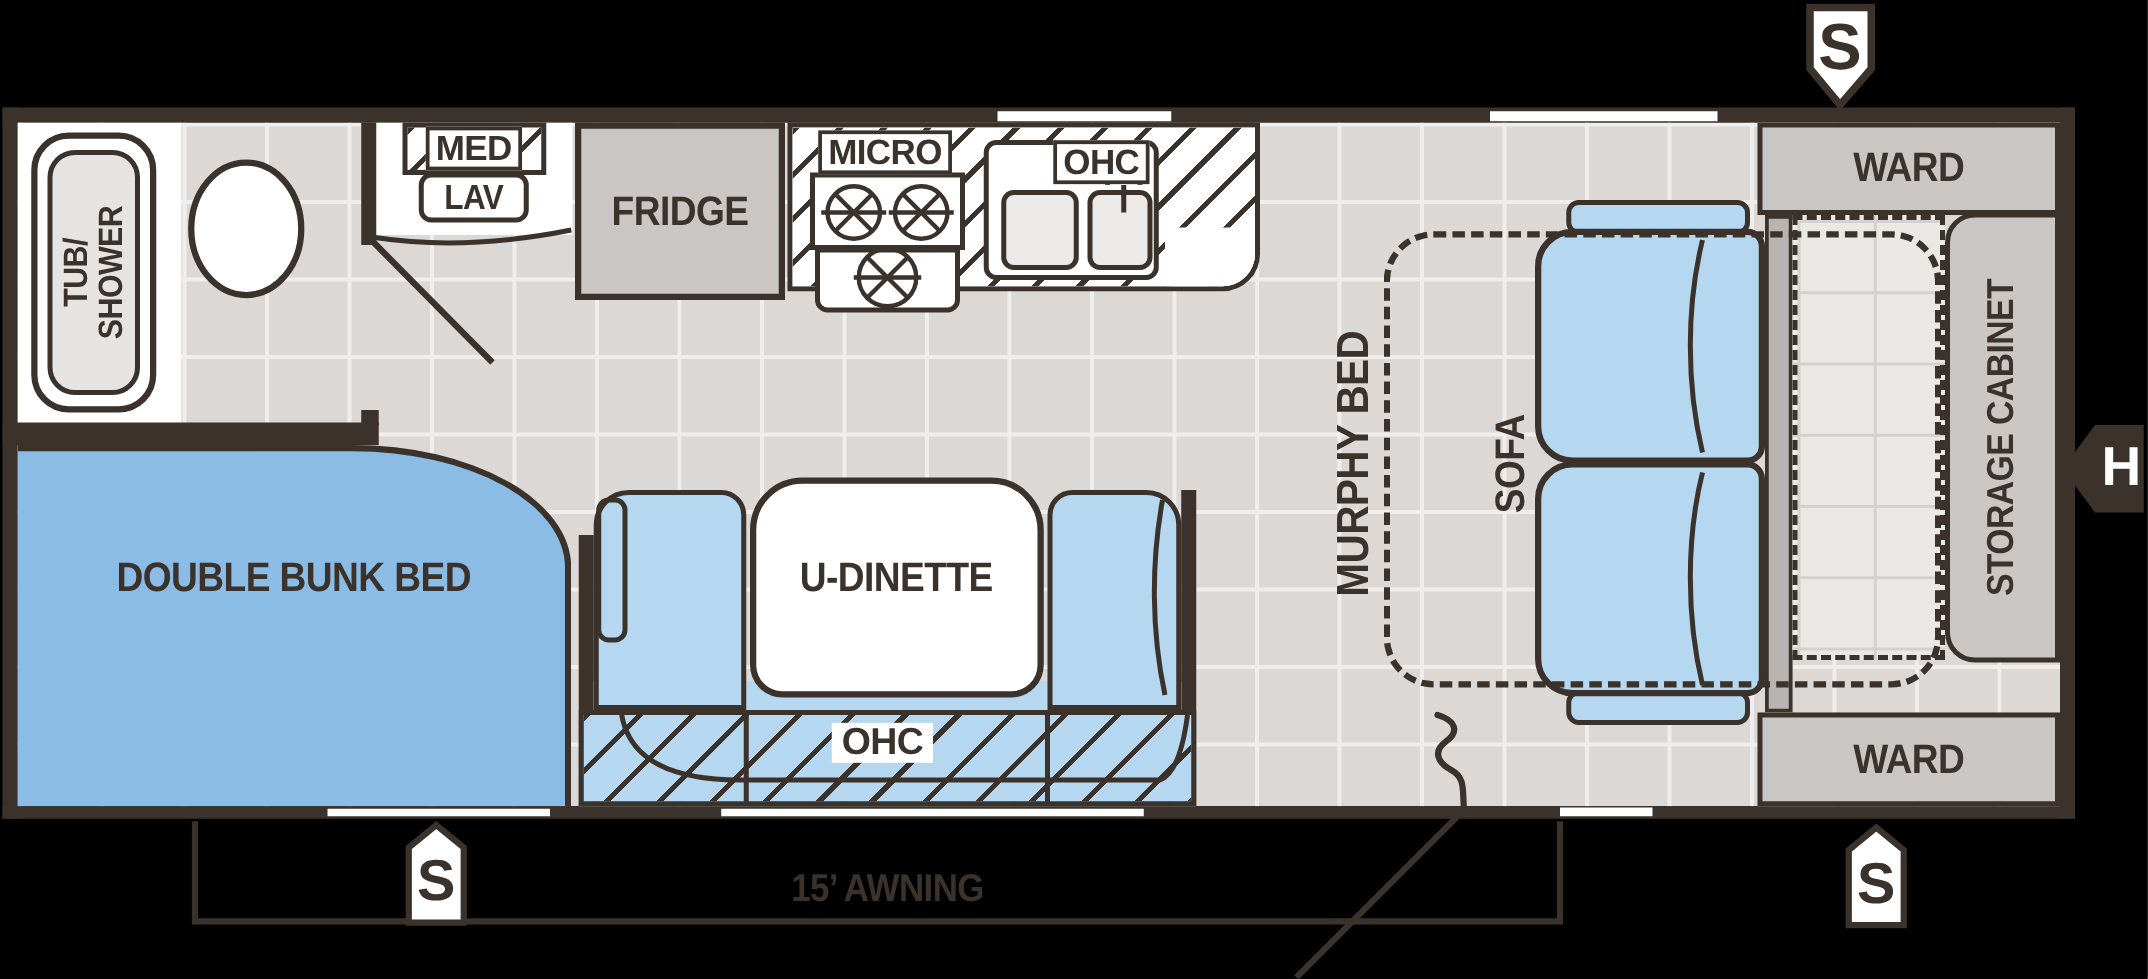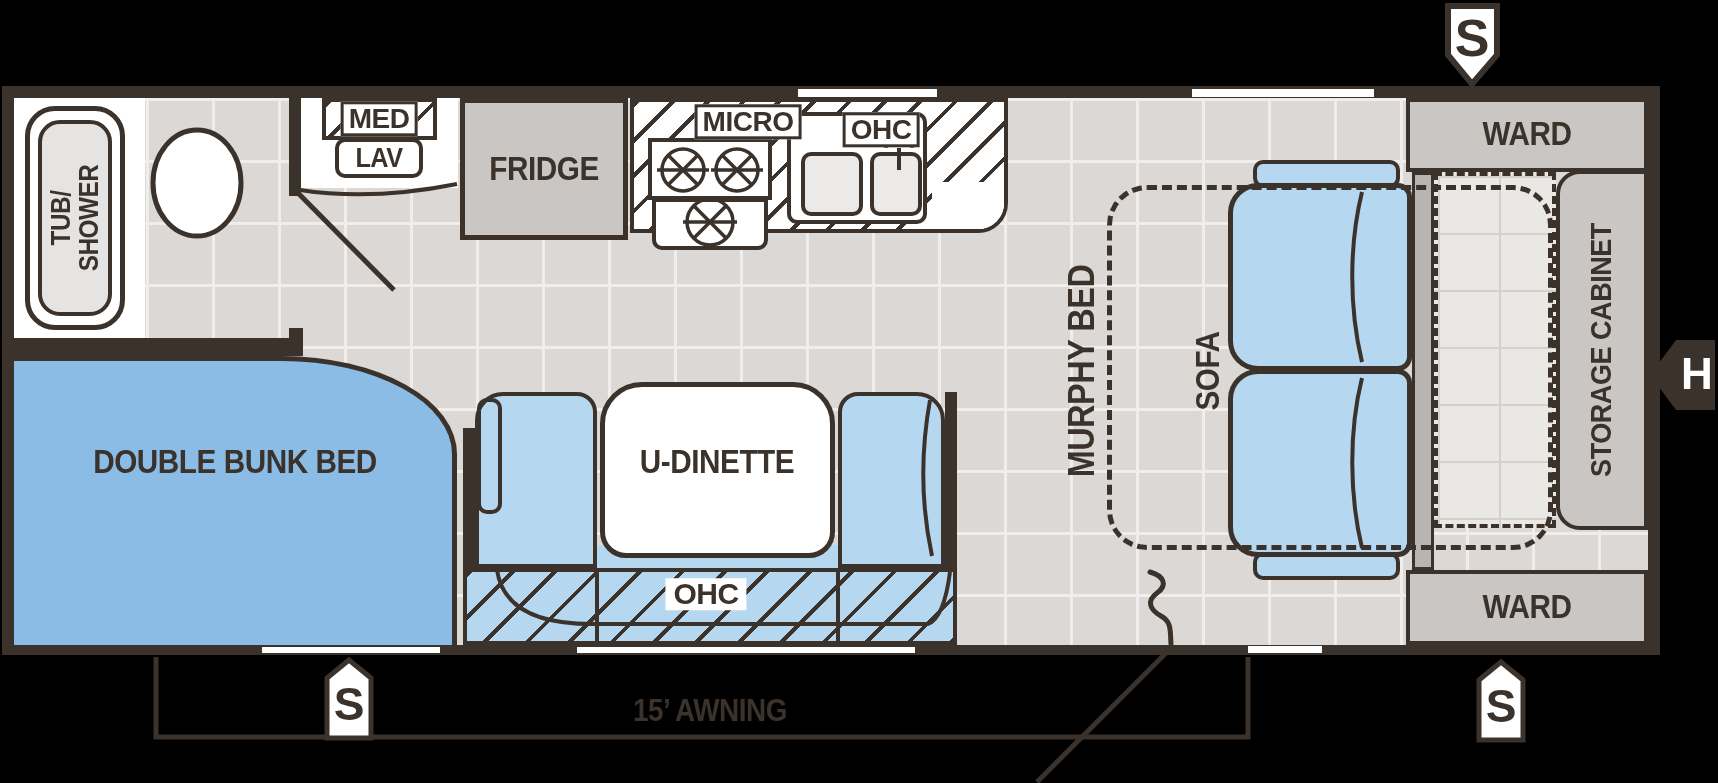--- a/index.html
+++ b/index.html
@@ -144,21 +144,21 @@
     <polygon points="1650,375 1676,340 1715,340 1715,410 1676,410" fill="#3a322b"></polygon>
   </svg>
 
   <div class="lbl rot" style="left:75px;top:218px;font-size:27px;text-align:center;line-height:1.05;">
     <span>TUB/</span><br>
     <span>SHOWER</span>
   </div>
   <div class="chip" style="left:379px;top:119px;font-size:28px;">MED</div>
   <div class="lbl" style="left:379px;top:158px;font-size:28px;">LAV</div>
   <div class="lbl" style="left:544px;top:169px;font-size:33px;">FRIDGE</div>
-  <div class="chip" style="left:748px;top:122px;font-size:28px;">MICRO</div>
+  <div class="chip" style="left:708px;top:122px;font-size:28px;">MICRO</div>
   <div class="chip" style="left:881px;top:130px;font-size:28px;">OHC</div>
   <div class="lbl" style="left:717px;top:462px;font-size:33px;">U-DINETTE</div>
   <div class="chip nochipborder" style="left:706px;top:594px;font-size:30px;">OHC</div>
   <div class="lbl" style="left:235px;top:462px;font-size:33px;">DOUBLE BUNK BED</div>
   <div class="lbl rot" style="left:1082px;top:371px;font-size:36px;">MURPHY BED</div>
   <div class="lbl rot" style="left:1208px;top:371px;font-size:33px;">SOFA</div>
   <div class="lbl" style="left:1527px;top:134px;font-size:33px;">WARD</div>
   <div class="lbl" style="left:1527px;top:607px;font-size:33px;">WARD</div>
   <div class="lbl rot" style="left:1601px;top:350px;font-size:30px;">STORAGE CABINET</div>
   <div class="lbl" style="left:710px;top:711px;font-size:31px;">15’ AWNING</div>

